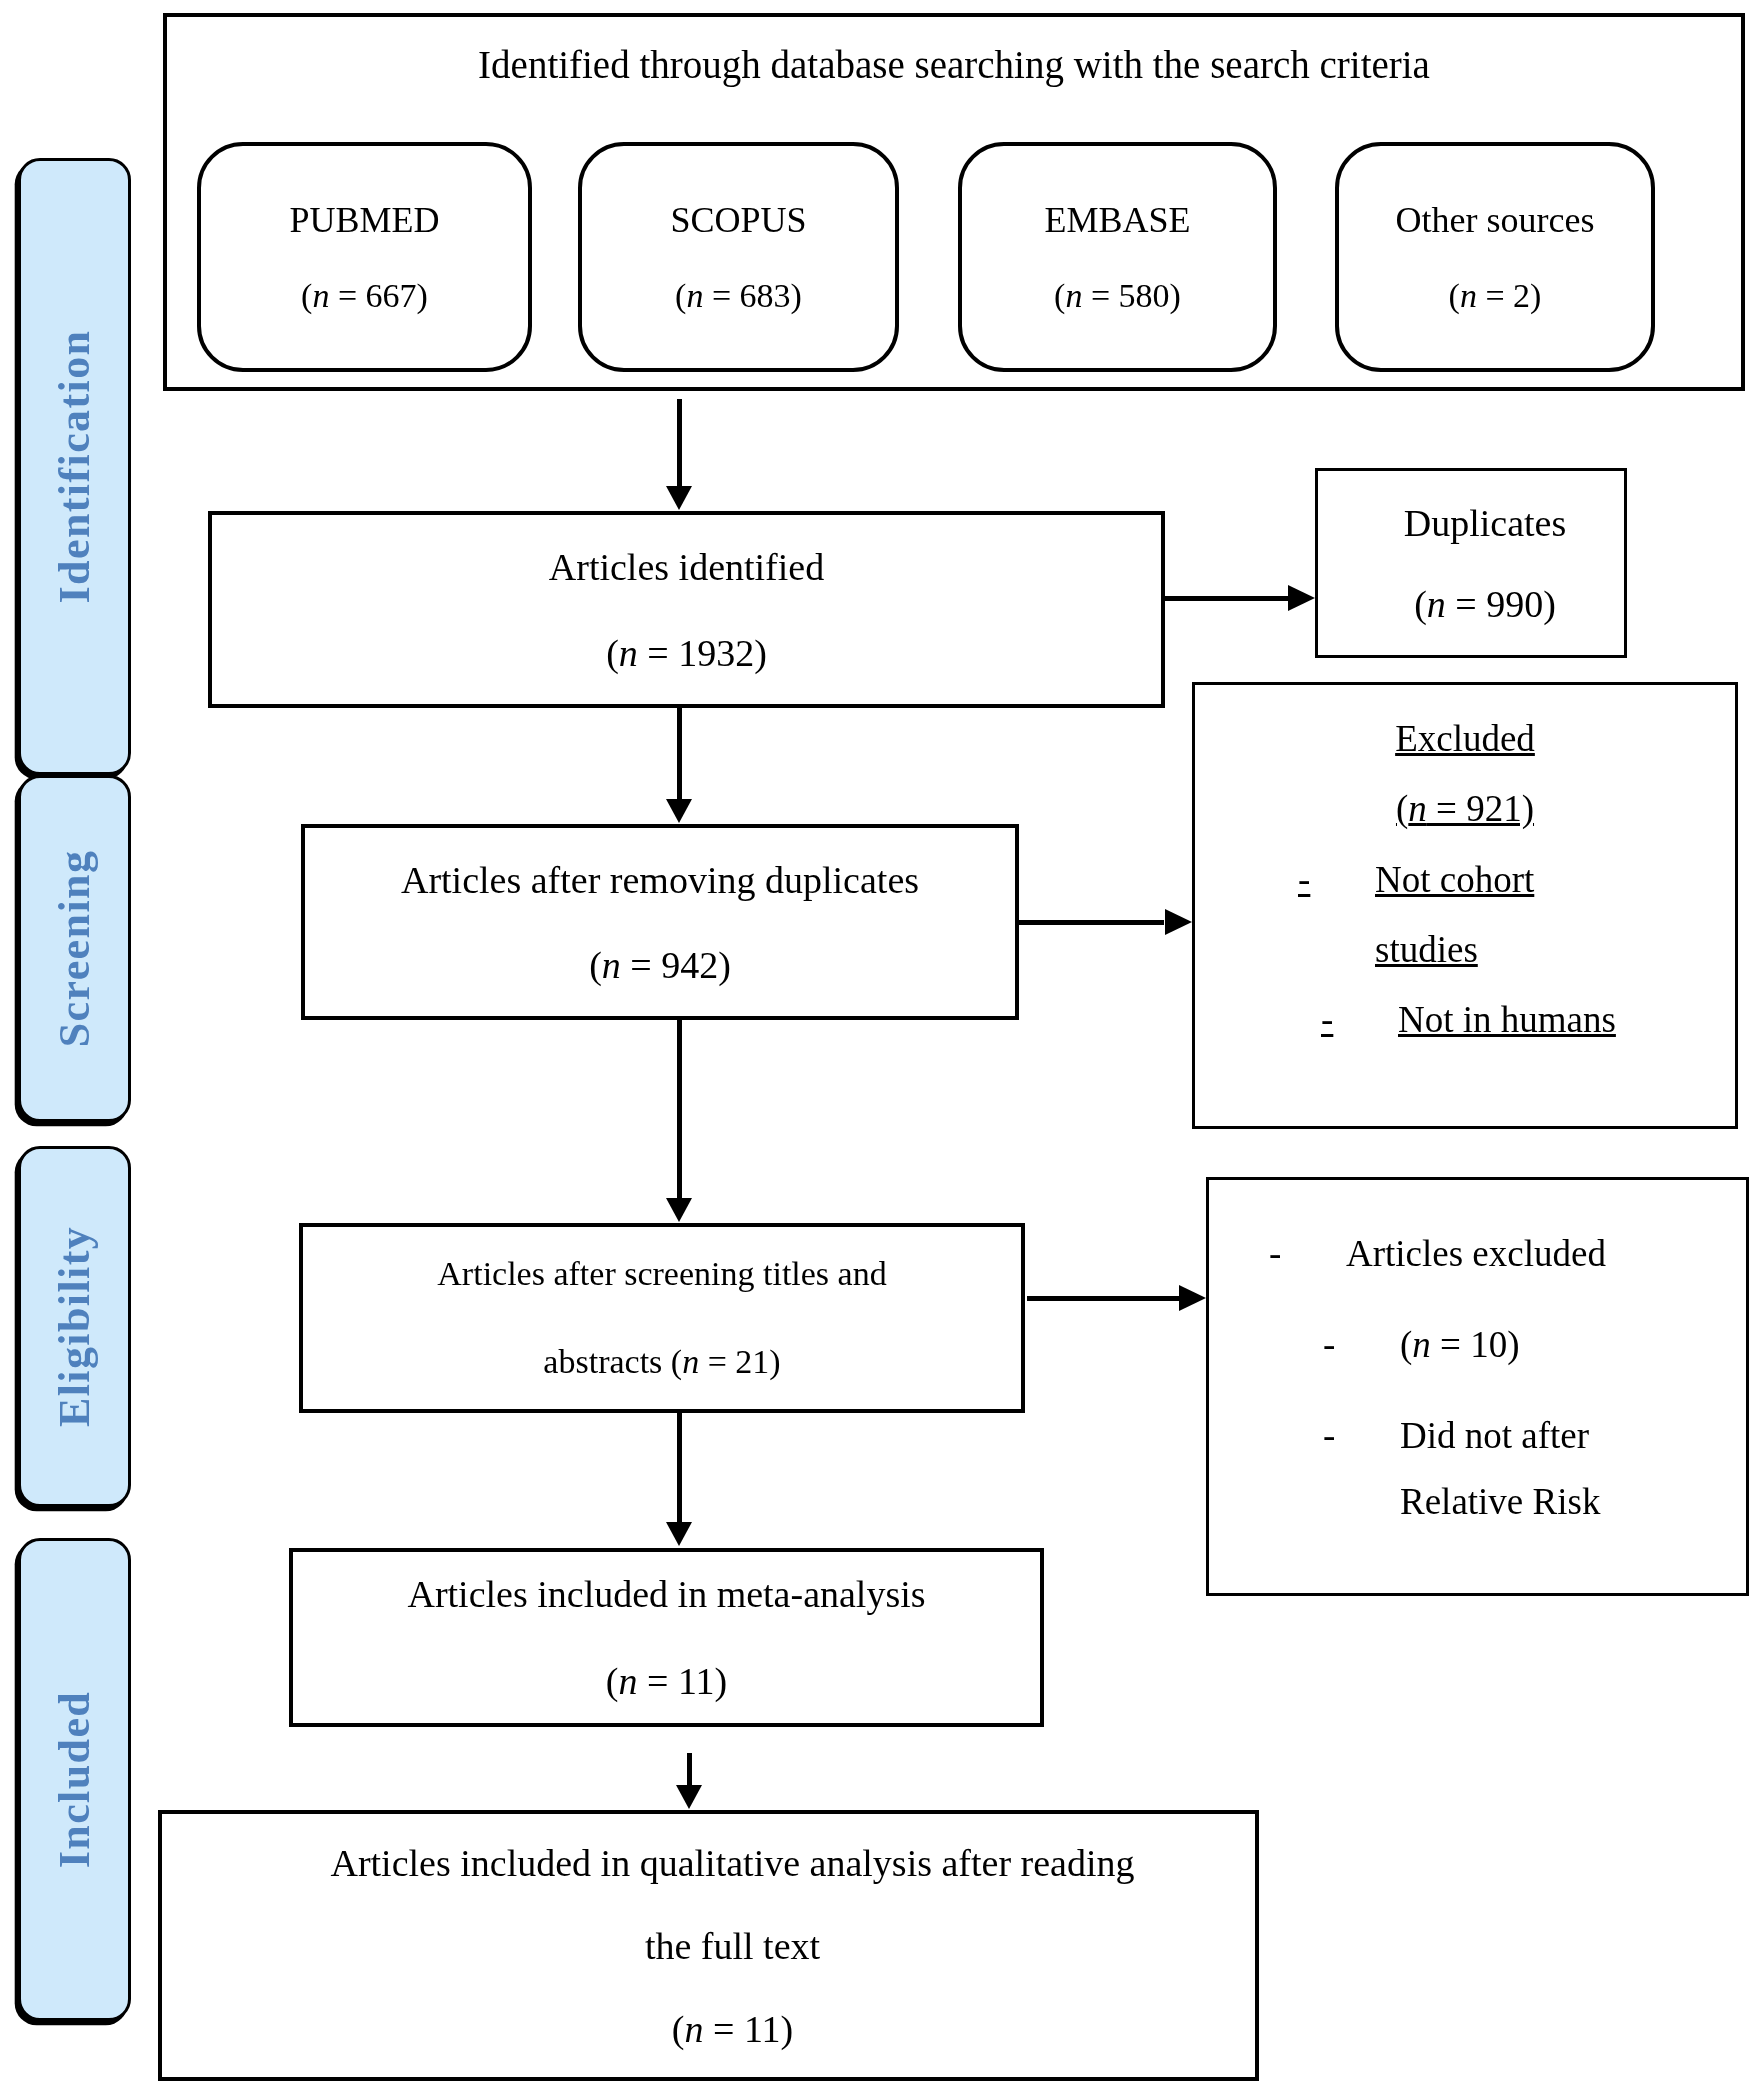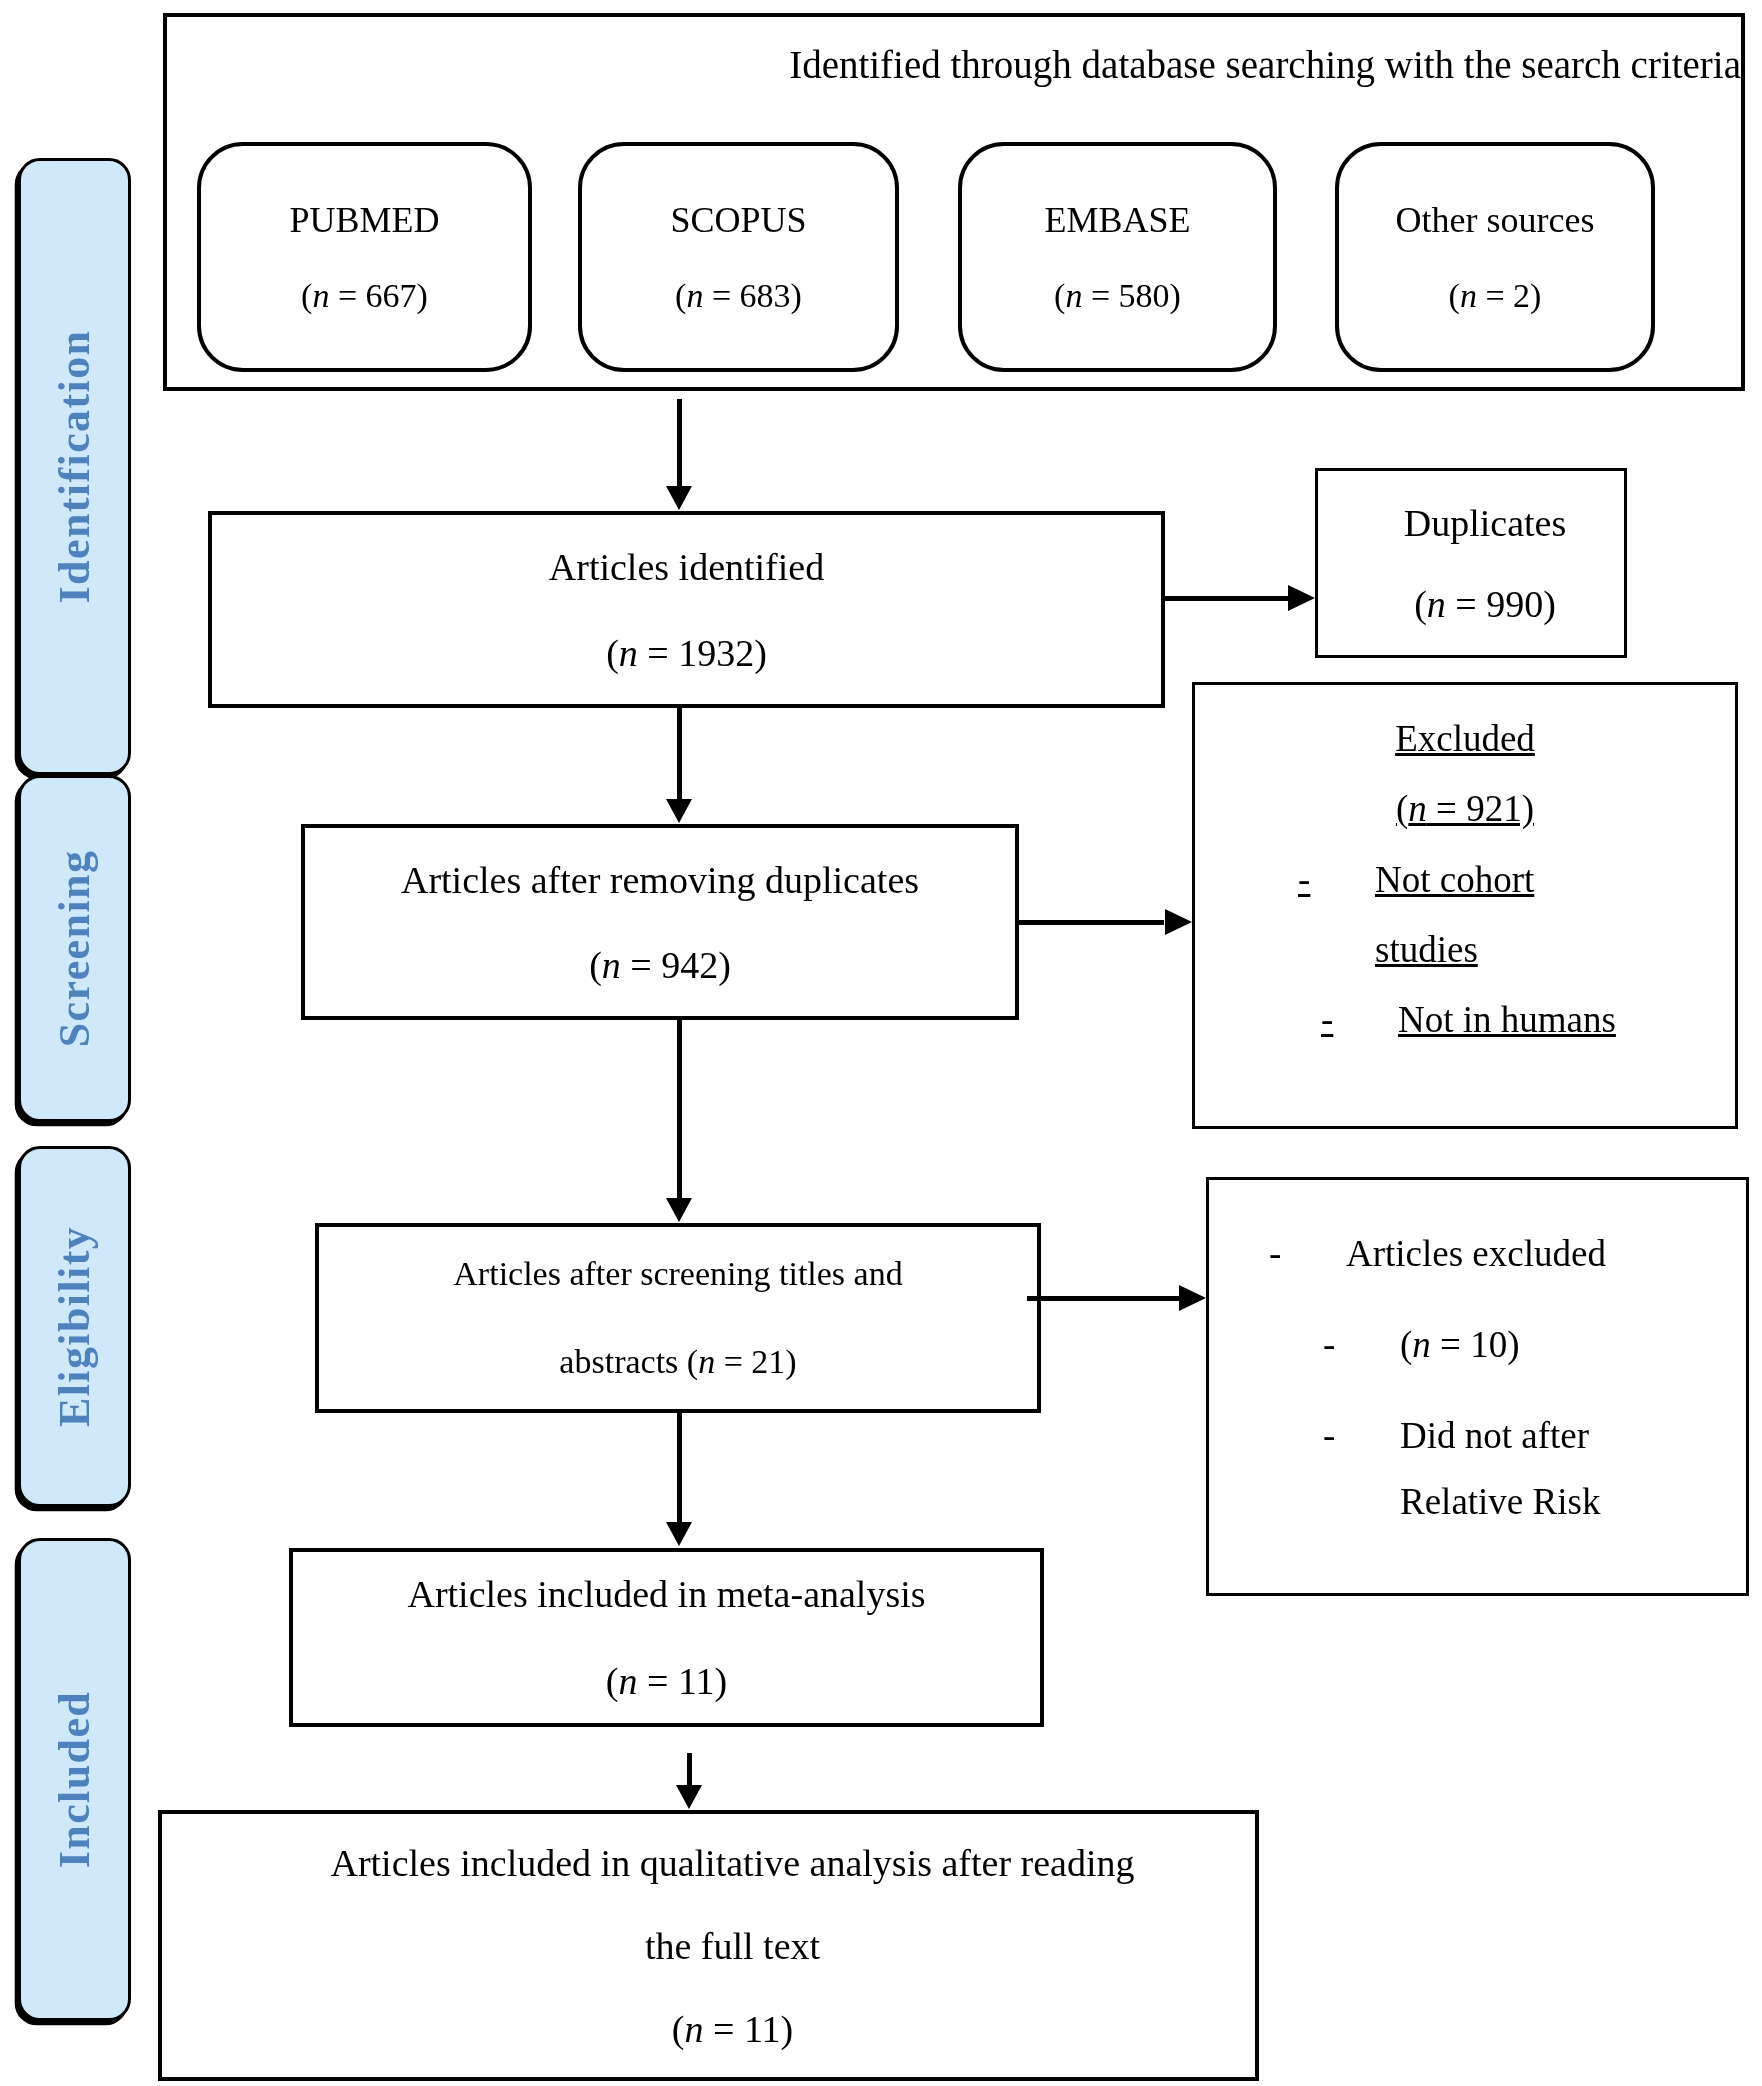--- a/index.html
+++ b/index.html
@@ -25,21 +25,21 @@
     text-align:center;
   }
   .txt-80{font-size:38px;}
   .txt-72{font-size:34px;}
   
   .top-box{
     position:absolute;left:163px;top:13.4px;width:1582px;height:378px;
     border:4.8px solid #000;box-sizing:border-box;background:#fff;
   }
   .top-title{
-    position:absolute;top:25px;left:0;width:100%;text-align:right;font-size:39px;
+    position:absolute;top:25px;left:0;width:100%;text-align:center;font-size:39px;
   }
   .src-box{
     position:absolute;top:125px;height:230px;
     border:4.3px solid #000;border-radius:46px;box-sizing:border-box;background:#fff;
     display:flex;flex-direction:column;align-items:center;justify-content:center;
     row-gap:36px;text-align:center;
   }
   .src-name{font-size:36px;}
   .src-count{font-size:34px;}
   
@@ -127,21 +127,21 @@
     </div>
     <div class="brow" style="margin-left:23px;">
       <span class="dash">-</span>
       <span class="blines gap-lines">
         <div>Not in humans</div>
       </span>
     </div>
   </div>
 </div>
 
-<div class="fbox txt-72" style="left:315px;top:1223px;width:726px;height:190px;row-gap:50px;">
+<div class="fbox txt-72" style="left:299px;top:1223px;width:726px;height:190px;row-gap:50px;">
   <div>Articles after screening titles and</div>
   <div>abstracts (<i>n</i> = 21)</div>
 </div>
 
 <div class="fbox" style="left:1206px;top:1177px;width:543px;height:419px;justify-content:flex-start;border-width:3.8px;">
   <div class="aexcl-inner">
     <div class="brow aexcl-row">
       <span class="dash">-</span>
       <span class="blines gap-lines">
         <div>Articles excluded</div>

